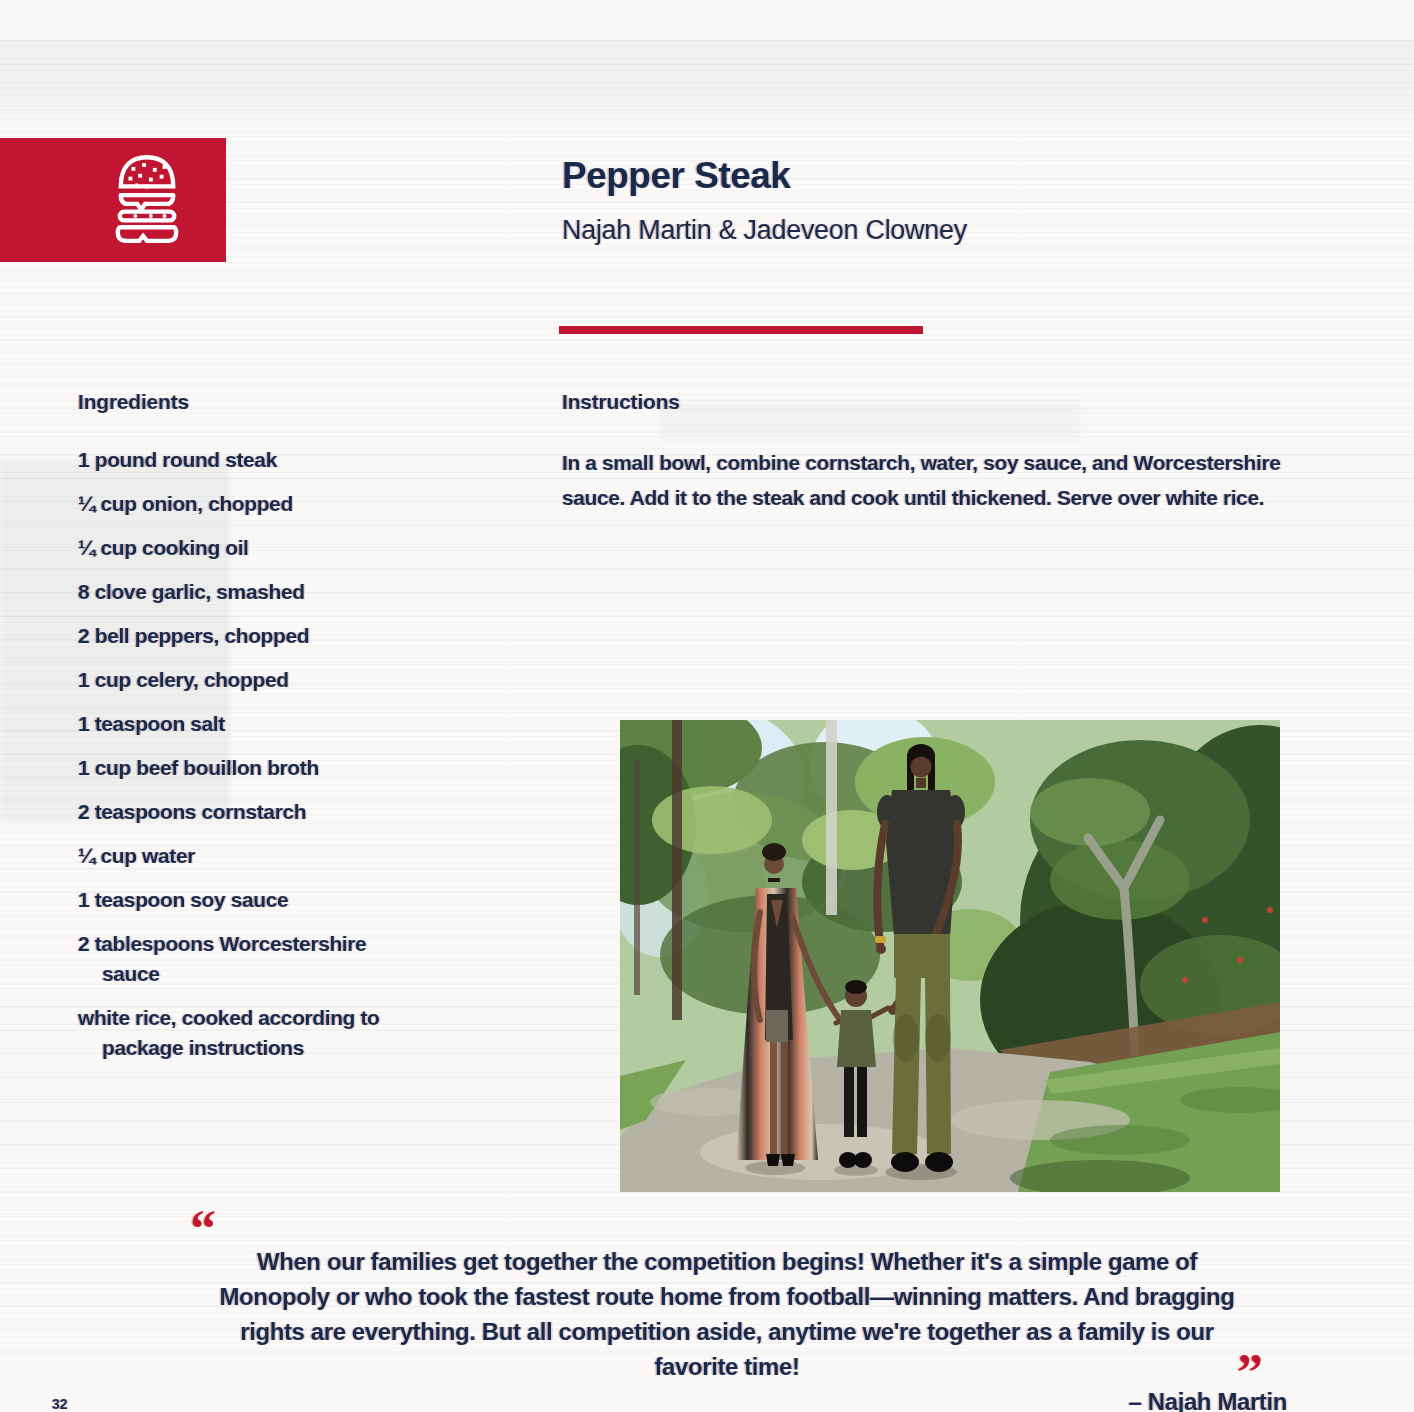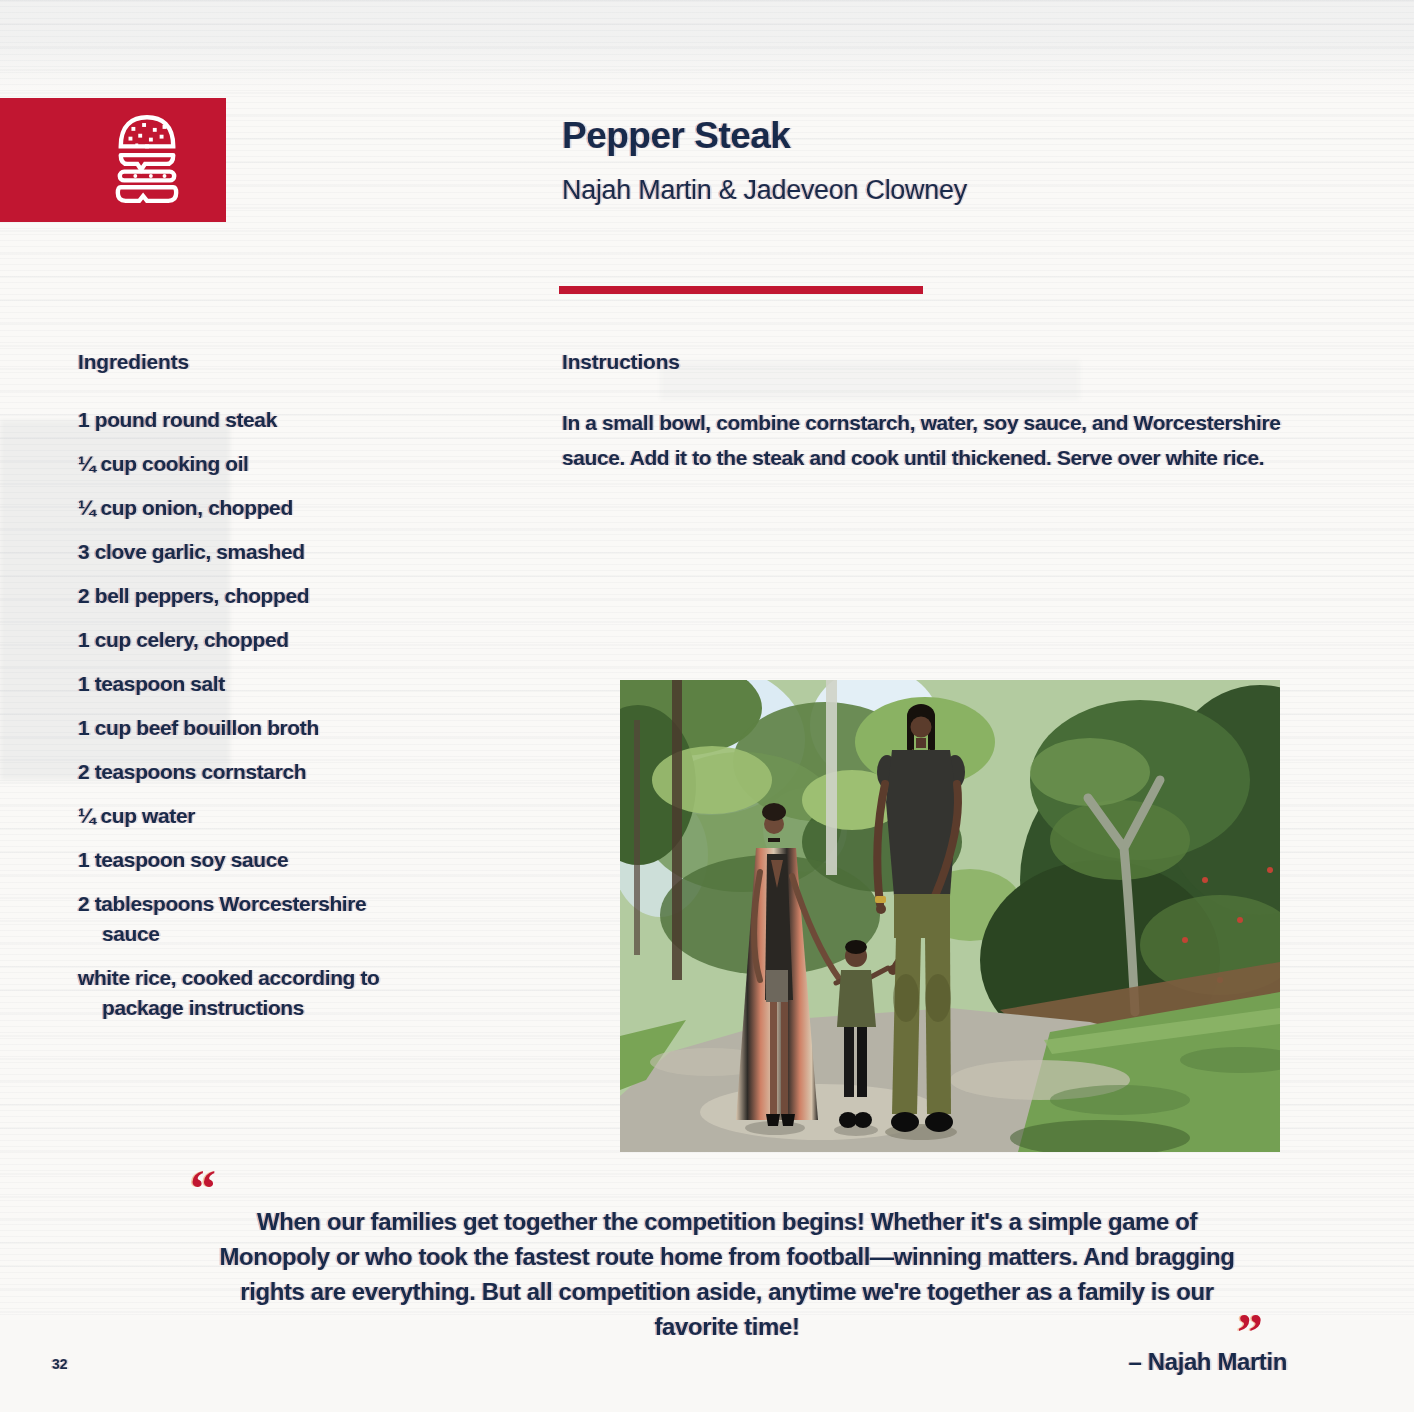--- a/index.html
+++ b/index.html
@@ -3,21 +3,21 @@
 <meta charset="utf-8">
 <style>
   html,body{margin:0;padding:0;}
   body{
     width:1414px;height:1412px;
     background:#f9f8f6;
     font-family:"Liberation Sans", sans-serif;
     color:#182a4c;
     overflow:hidden;
   }
-  .page{position:relative;width:1414px;height:1320px;background:#faf9f7;}
+  .page{position:relative;width:1414px;height:1320px;background:#faf9f7;margin-top:40px;}
   
   .texture{
     position:absolute;inset:0;pointer-events:none;
     background:
       repeating-linear-gradient(180deg, rgba(120,130,145,0.05) 0 1px, transparent 1px 6px),
       repeating-linear-gradient(180deg, rgba(90,100,115,0.035) 0 2px, transparent 2px 23px),
       linear-gradient(180deg, rgba(200,205,212,0.18) 0 40px, transparent 90px);
   }
   .smudge{position:absolute;background:rgba(100,110,125,0.08);filter:blur(2px);pointer-events:none;}
   .chroma{text-shadow:-1.4px 0 rgba(199,62,38,0.30), 1.4px 0 rgba(84,130,195,0.26);}
@@ -91,23 +91,23 @@
 
   <div class="header">
     <h1 class="title chroma">Pepper Steak</h1>
     <div class="authors chroma">Najah Martin &amp; Jadeveon Clowney</div>
   </div>
   <div class="red-bar"></div>
 
   <section class="ingredients">
     <h2 class="sect-head chroma">Ingredients</h2>
     <div class="ing chroma">1 pound round steak</div>
+    <div class="ing chroma">¼ cup onion, chopped</div>
     <div class="ing chroma">¼ cup cooking oil</div>
-    <div class="ing chroma">¼ cup onion, chopped</div>
-    <div class="ing chroma">3 clove garlic, smashed</div>
+    <div class="ing chroma">8 clove garlic, smashed</div>
     <div class="ing chroma">2 bell peppers, chopped</div>
     <div class="ing chroma">1 cup celery, chopped</div>
     <div class="ing chroma">1 teaspoon salt</div>
     <div class="ing chroma">1 cup beef bouillon broth</div>
     <div class="ing chroma">2 teaspoons cornstarch</div>
     <div class="ing chroma">¼ cup water</div>
     <div class="ing chroma">1 teaspoon soy sauce</div>
     <div class="ing chroma">2 tablespoons Worcestershire sauce</div>
     <div class="ing chroma">white rice, cooked according to package instructions</div>
   </section>

